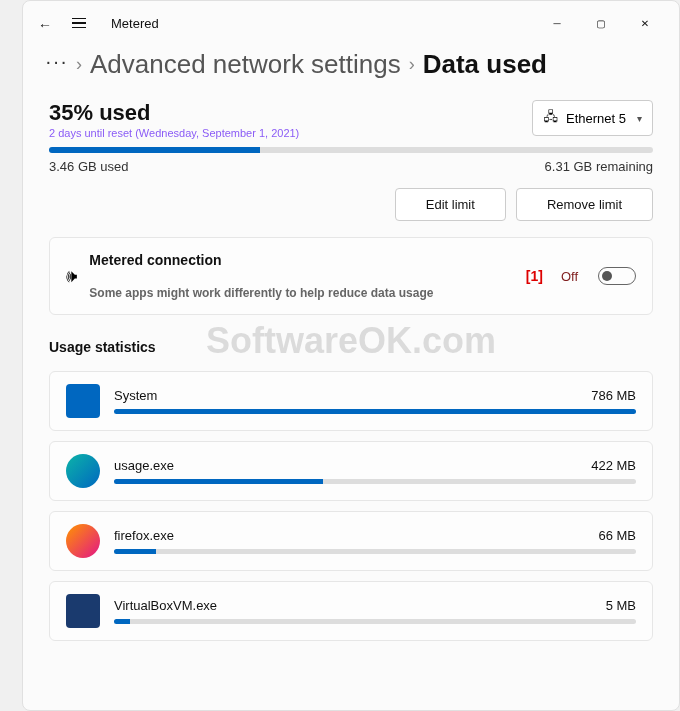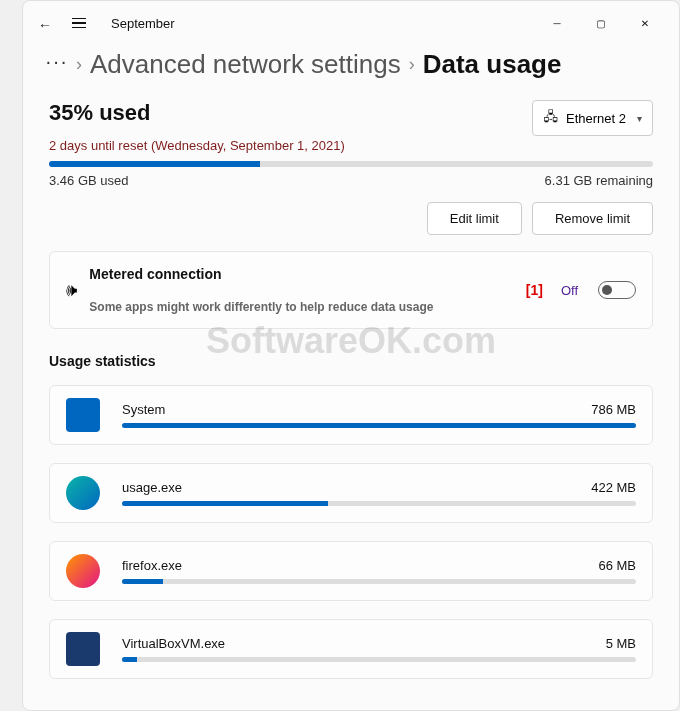--- a/index.html
+++ b/index.html
@@ -16,38 +16,38 @@
     .win-btn { width: 44px; height: 28px; display: flex; align-items: center; justify-content: center; font-size: 10px; color: #111; }
     .breadcrumb-row { display: flex; align-items: center; padding: 4px 22px 10px 22px; gap: 8px; }
     .bc-ellipsis { font-size: 20px; letter-spacing: 1px; line-height: 1; margin-top: -8px; color: #333; }
     .bc-sep { font-size: 18px; color: #888; }
     .bc-link { font-size: 26px; color: #555; font-weight: 300; }
     .bc-current { font-size: 26px; color: #111; font-weight: 600; }
     .content { padding: 10px 26px; }
     .usage-header { display: flex; align-items: flex-start; }
     .usage-left { flex: 1; }
     .used-title { font-size: 22px; font-weight: 600; color: #111; }
-    .reset-text { font-size: 13px; color: #7f1d1d; margin-top: 12px; }
+    .reset-text { font-size: 11px; color: #8b5cf6; margin-top: 1px; }
     .adapter-select { border: 1px solid #ccc; border-radius: 4px; padding: 6px 10px; display: flex; align-items: center; gap: 8px; font-size: 13px; background: #fff; }
     .progress-bar { margin-top: 8px; height: 6px; background: #ddd; border-radius: 3px; overflow: hidden; }
     .progress-fill { height: 100%; background: #0067c0; }
     .usage-labels { display: flex; justify-content: space-between; font-size: 13px; color: #333; margin-top: 6px; }
     .limit-actions { display: flex; justify-content: flex-end; gap: 10px; margin-top: 14px; }
-    .action-btn { border: 1px solid #ccc; background: #fff; border-radius: 4px; padding: 8px 22px; font-size: 13px; color: #111; }
+    .action-btn { border: 1px solid #ccc; background: #fff; border-radius: 4px; padding: 8px 30px; font-size: 13px; color: #111; }
     .card { border: 1px solid #e6e6e6; background: #fdfdfd; border-radius: 6px; margin-top: 16px; padding: 14px 16px; display: flex; align-items: center; gap: 12px; }
     .metered-icon { font-size: 18px; }
     .card-text { flex: 1; font-weight: bold; }
     .card-title { font-size: 14px; color: #111; }
     .card-sub { font-size: 12px; color: #666; margin-top: 18px; }
     .annotation { color: #d00; font-weight: 700; font-size: 14px; margin: 0 6px; }
-    .toggle-label { font-size: 13px; color: #4c1d95; margin-right: 8px; }
+    .toggle-label { font-size: 13px; color: #7f1d1d; margin-right: 8px; }
     .toggle { width: 38px; height: 18px; border: 1.5px solid #666; border-radius: 10px; position: relative; }
     .toggle-knob { width: 10px; height: 10px; background: #555; border-radius: 50%; position: absolute; left: 3px; top: 50%; transform: translateY(-50%); }
     .section-title { font-size: 14px; font-weight: 600; color: #111; margin-top: 24px; margin-bottom: 16px; }
-    .stat-item { border: 1px solid #e6e6e6; background: #fdfdfd; border-radius: 6px; padding: 12px 16px; display: flex; align-items: center; gap: 22px; margin-bottom: 18px; }
+    .stat-item { border: 1px solid #e6e6e6; background: #fdfdfd; border-radius: 6px; padding: 12px 16px; display: flex; align-items: center; gap: 14px; margin-bottom: 10px; }
     .app-icon { width: 34px; height: 34px; border-radius: 4px; display: flex; align-items: center; justify-content: center; color: #fff; font-size: 14px; font-weight: 600; flex-shrink: 0; }
     .stat-body { flex: 1; }
     .stat-header { display: flex; justify-content: space-between; font-size: 13px; color: #111; }
     .stat-bar { height: 5px; background: #ddd; border-radius: 3px; margin-top: 6px; overflow: hidden; }
     .stat-fill { height: 100%; background: #0067c0; }
     .icon-system { background: #0067c0; }
     .icon-edge { background: linear-gradient(135deg, #0cb4a8, #0067c0); border-radius: 50%; }
     .icon-firefox { background: linear-gradient(135deg, #ff9500, #e31587); border-radius: 50%; }
     .icon-vbox { background: #1a3a6e; }
     .chevron { font-size: 10px; color: #555; margin-left: 3px; }
@@ -65,52 +65,52 @@
       <div class="back-btn">
         <span>←</span>
       </div>
       <div class="back-btn">
         <span class="hamburger-icon">
             <span></span>
             <span></span>
             <span></span>
           </span>
       </div>
-      <div class="app-title">September</div>
+      <div class="app-title">Metered</div>
     </div>
     <div class="win-controls">
       <div class="win-btn">
           <span>─</span>
         </div>
       <div class="win-btn">
           <span>▢</span>
         </div>
       <div class="win-btn">
           <span>✕</span>
         </div>
     </div>
   </div>
 
   <div class="breadcrumb-row">
     <span class="bc-ellipsis">···</span>
     <span class="bc-sep">›</span>
     <span class="bc-link">Advanced network settings</span>
     <span class="bc-sep">›</span>
-    <span class="bc-current">Data usage</span>
+    <span class="bc-current">Data used</span>
   </div>
 
   <div class="content">
     <div class="usage-header">
       <div class="usage-left">
         <div class="used-title">35% used</div>
         <div class="reset-text">2 days until reset (Wednesday, September 1, 2021)</div>
       </div>
       <div class="adapter-select">
         <span>🖧</span>
-        <span>Ethernet 2</span>
+        <span>Ethernet 5</span>
         <span class="chevron">▾</span>
       </div>
     </div>
 
     <div class="progress-bar">
       <div class="progress-fill" style="width:35%"></div>
     </div>
     <div class="usage-labels">
       <span>3.46 GB used</span>
       <span>6.31 GB remaining</span>

